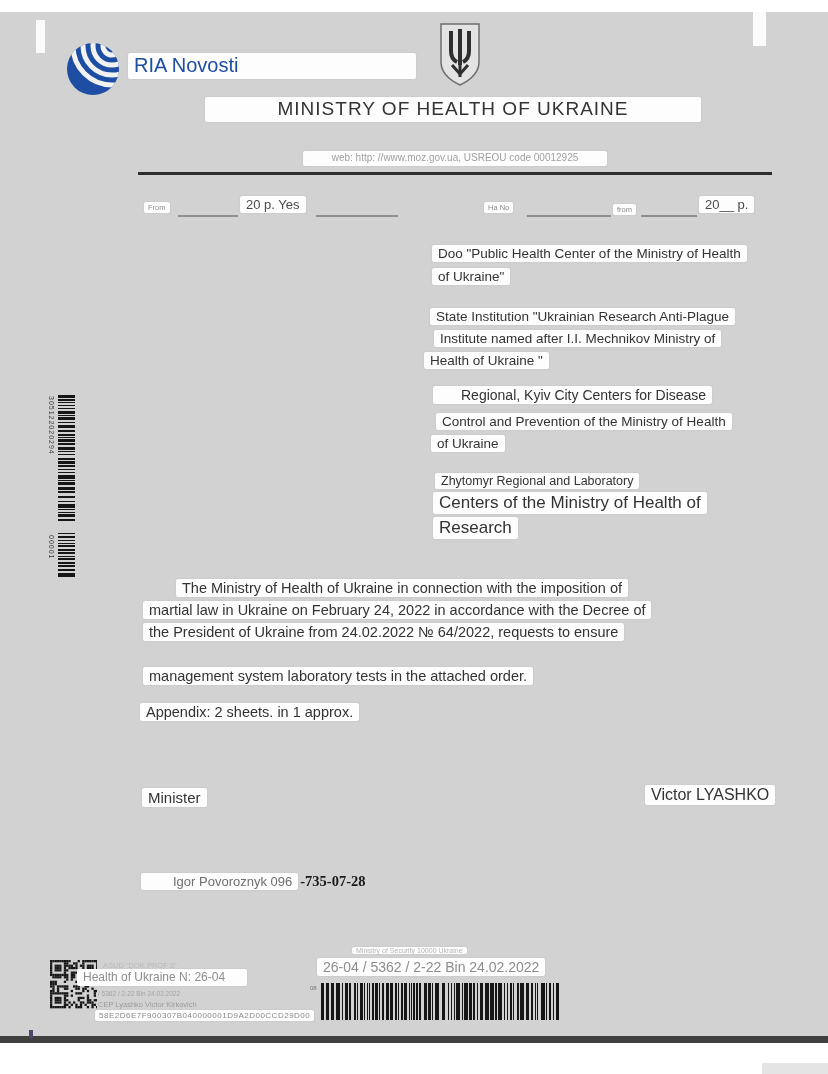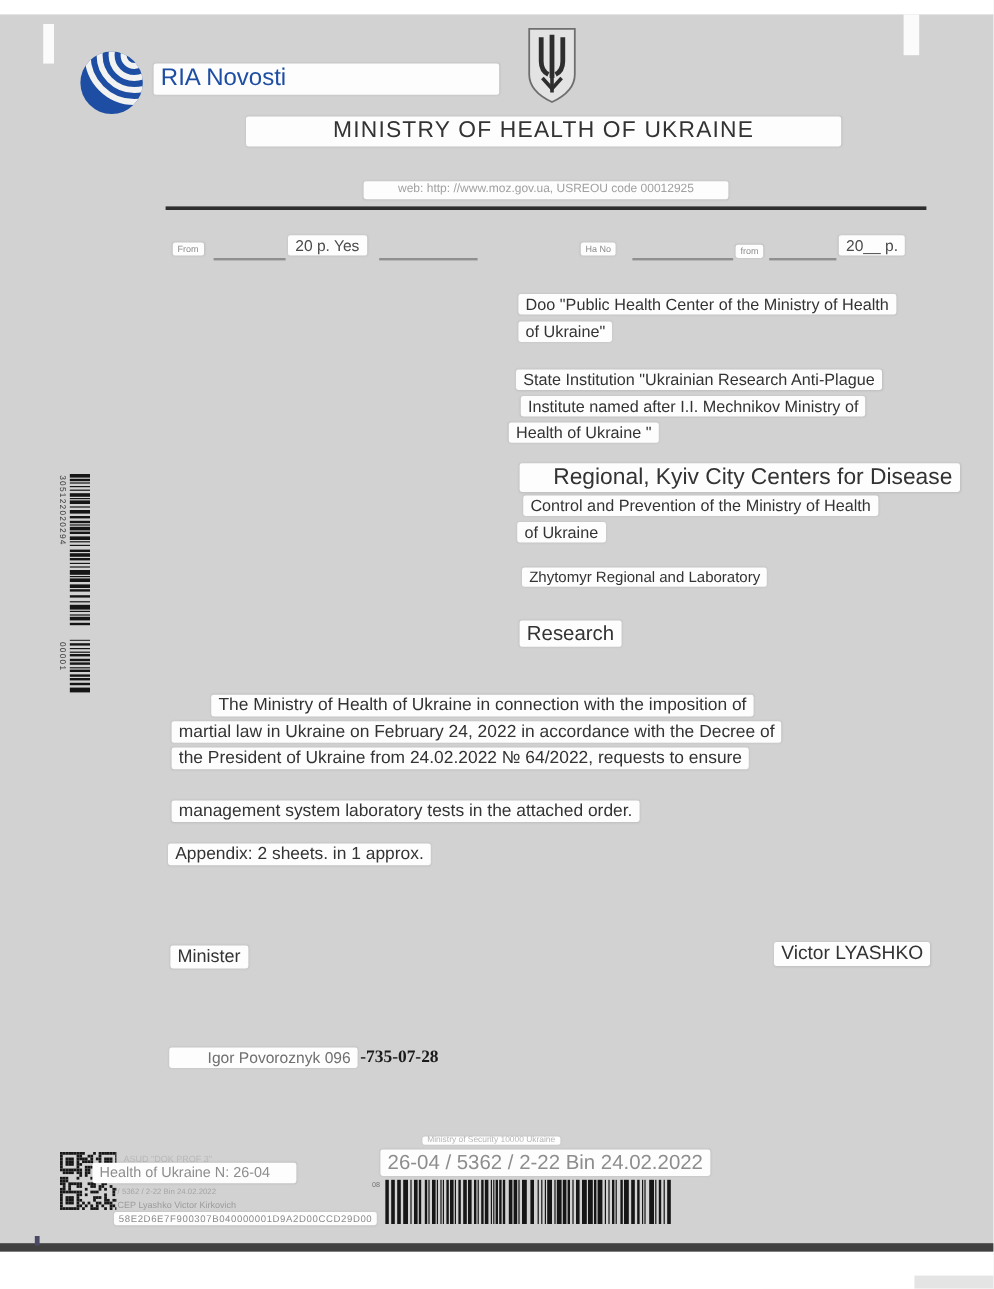--- a/index.html
+++ b/index.html
@@ -77,25 +77,26 @@
   <div class="uline" style="left:641px;top:203px;width:56px;"></div>
   <div class="box t-mid" style="left:699px;top:184px;font-size:13px;">20__ p.</div>
 
   <div class="box t-dark" style="left:432px;top:233px;font-size:13.5px;">Doo "Public Health Center of the Ministry of Health</div>
   <div class="box t-dark" style="left:432px;top:256px;font-size:13.5px;">of Ukraine"</div>
 
   <div class="box t-dark" style="left:430px;top:296px;font-size:13.5px;">State Institution "Ukrainian Research Anti-Plague</div>
   <div class="box t-dark" style="left:434px;top:318px;font-size:13.5px;">Institute named after I.I. Mechnikov Ministry of</div>
   <div class="box t-dark" style="left:424px;top:340px;font-size:13.5px;">Health of Ukraine "</div>
 
-  <div class="box t-dark" style="left:433px;top:374px;font-size:19px;padding-left:28px;">Regional, Kyiv City Centers for Disease</div>
+  <div class="box t-dark" style="left:433px;top:374px;font-size:14px;padding-left:28px;">Regional, Kyiv City Centers for Disease</div>
   <div class="box t-dark" style="left:436px;top:401px;font-size:13.5px;">Control and Prevention of the Ministry of Health</div>
   <div class="box t-dark" style="left:431px;top:423px;font-size:13.5px;">of Ukraine</div>
 
   <div class="box t-dark" style="left:435px;top:461px;font-size:12.5px;">Zhytomyr Regional and Laboratory</div>
+  <div class="box t-dark" style="left:433px;top:480px;font-size:17px;">Centers of the Ministry of Health of</div>
   <div class="box t-dark" style="left:433px;top:505px;font-size:17px;">Research</div>
 
   <div class="abs vtext" style="left:48px;top:384px;height:128px;font-size:7px;color:#3a3a3a;">305122020294</div>
   <svg class="abs" style="left:58px;top:383px;" width="17" height="128">
       <rect x="0" y="0" width="100%" height="3" fill="#161616"></rect>
       <rect x="0" y="4" width="100%" height="2" fill="#161616"></rect>
       <rect x="0" y="7" width="100%" height="1" fill="#161616"></rect>
       <rect x="0" y="10" width="100%" height="1" fill="#161616"></rect>
       <rect x="0" y="13" width="100%" height="1" fill="#161616"></rect>
       <rect x="0" y="16" width="100%" height="3" fill="#161616"></rect>
@@ -155,21 +156,21 @@
 
   <div class="box t-dark" style="left:142px;top:776px;font-size:15px;">Minister</div>
   <div class="box t-dark" style="left:645px;top:773px;font-size:16px;">Victor LYASHKO</div>
 
   <div class="abs" style="left:141px;top:861px;display:flex;align-items:center;">
     <span class="box" style="position:static;font-size:13px;color:#6f6f6f;padding-left:32px;">Igor Povoroznyk 096</span>
     <span style="font-family:'Liberation Serif',serif;font-weight:700;font-size:14.5px;color:#1a1a1a;margin-left:2px;">-735-07-28</span>
   </div>
 
   <div class="box" style="left:352px;top:935px;font-size:7px;color:#b5b5b5;padding:0 4px;">Ministry of Security 10000 Ukraine</div>
-  <div class="box t-gray" style="left:317px;top:946px;font-size:17px;text-align:center;">26-04 / 5362 / 2-22 Bin 24.02.2022</div>
+  <div class="box t-gray" style="left:317px;top:946px;font-size:14px;text-align:center;">26-04 / 5362 / 2-22 Bin 24.02.2022</div>
   <div class="abs" style="left:310px;top:973px;font-size:6px;color:#777;">08</div>
   <svg class="abs" style="left:321px;top:971px;" width="240" height="37">
       <rect x="0" y="0" width="3" height="100%" fill="#161616"></rect>
       <rect x="5" y="0" width="3" height="100%" fill="#161616"></rect>
       <rect x="10" y="0" width="3" height="100%" fill="#161616"></rect>
       <rect x="15" y="0" width="4" height="100%" fill="#161616"></rect>
       <rect x="21" y="0" width="1" height="100%" fill="#161616"></rect>
       <rect x="24" y="0" width="3" height="100%" fill="#161616"></rect>
       <rect x="28" y="0" width="2" height="100%" fill="#161616"></rect>
       <rect x="33" y="0" width="2" height="100%" fill="#161616"></rect>

